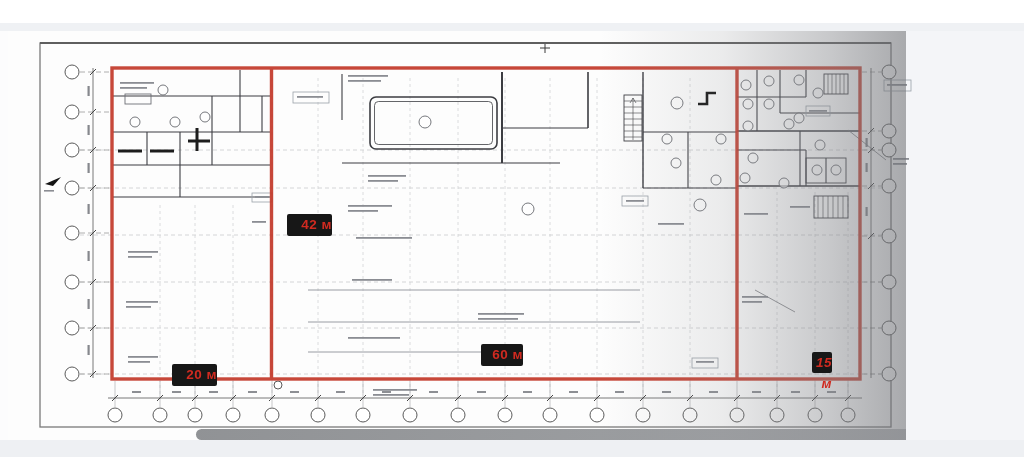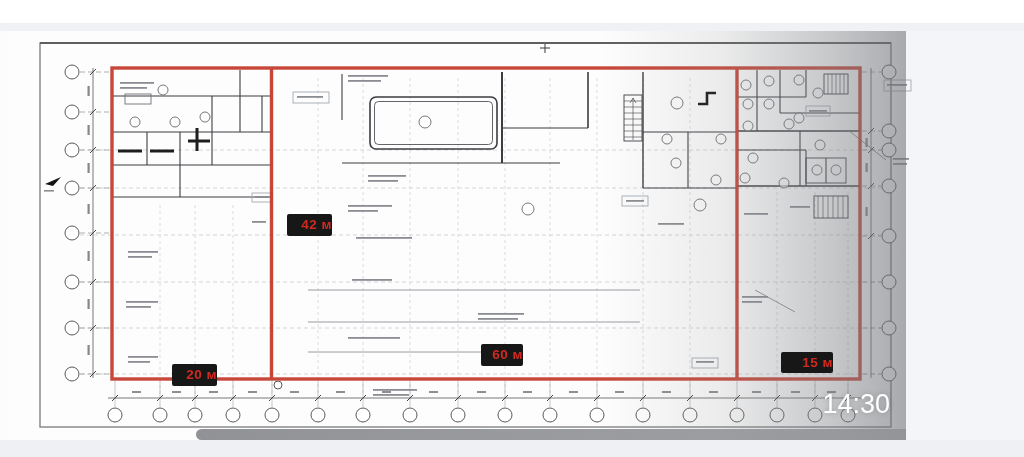--- a/index.html
+++ b/index.html
@@ -15,21 +15,21 @@
   .shadow-right{left:600px;top:31px;width:306px;height:409px;pointer-events:none;
     background:linear-gradient(90deg,rgba(140,142,146,0) 0%,rgba(140,142,146,.16) 40%,
                rgba(126,128,133,.42) 75%,rgba(112,114,119,.60) 100%);}
   .shadow-bottom{left:196px;top:429px;width:710px;height:11px;opacity:.72;border-radius:7px 0 0 7px;
     background:linear-gradient(90deg,#66696d 0%,#74777b 60%,#8a8c90 100%);}
   .dim-badge{position:absolute;background:#171717;color:#d02a20;font-weight:700;font-size:13.5px;
     line-height:22px;text-align:right;border-radius:2px;letter-spacing:.5px;}
   #badge42{left:287px;top:214px;width:45px;height:22px;}
   #badge20{left:172px;top:364px;width:45px;height:22px;}
   #badge60{left:481px;top:344px;width:42px;height:22px;}
-  #badge15{left:781px;top:352px;width:52px;height:21px;line-height:21px;}
+  #badge15{left:812px;top:352px;width:20px;height:21px;line-height:21px;font-style:italic;}
   .timestamp{left:798px;top:389px;width:92px;height:32px;color:#fff;font-size:27px;text-align:right;
     text-shadow:0 0 5px rgba(80,80,84,.35);}
 </style>
 </head>
 <body>
 
 <div id="canvas">
 
   <div class="abs topband"></div>
   <div class="abs leftsliver"></div>
@@ -403,15 +403,14 @@
   </svg>
 
   <div class="abs shadow-right"></div>
   <div class="abs shadow-bottom"></div>
 
   <div class="dim-badge" id="badge42">42 м</div>
   <div class="dim-badge" id="badge20">20 м</div>
   <div class="dim-badge" id="badge60">60 м</div>
   <div class="dim-badge" id="badge15">15 м</div>
 
-  <div class="abs timestamp">14:30</div>
 
 </div>
 
 </body></html>

